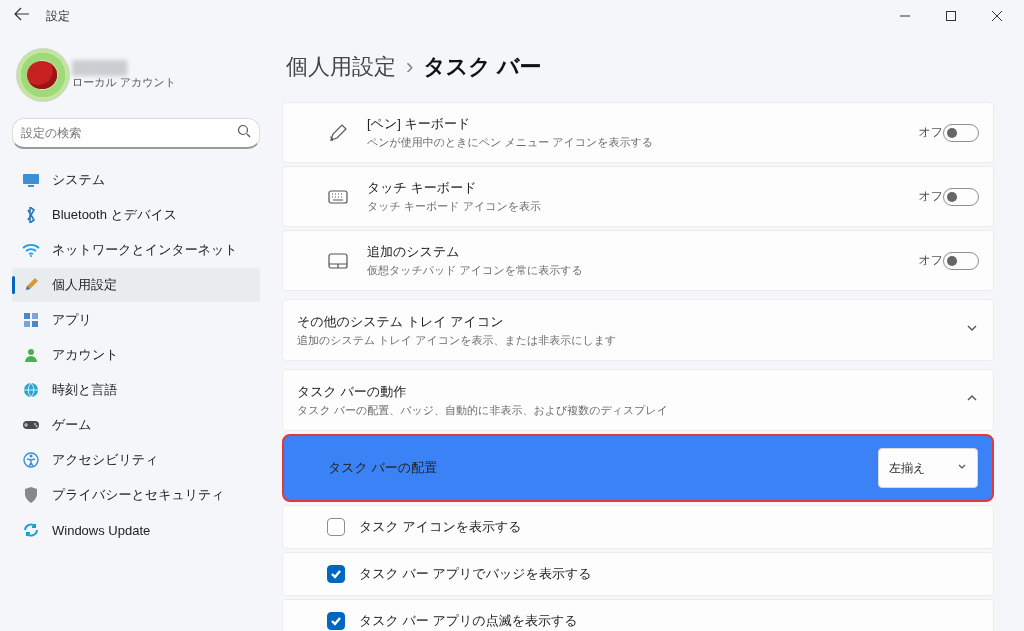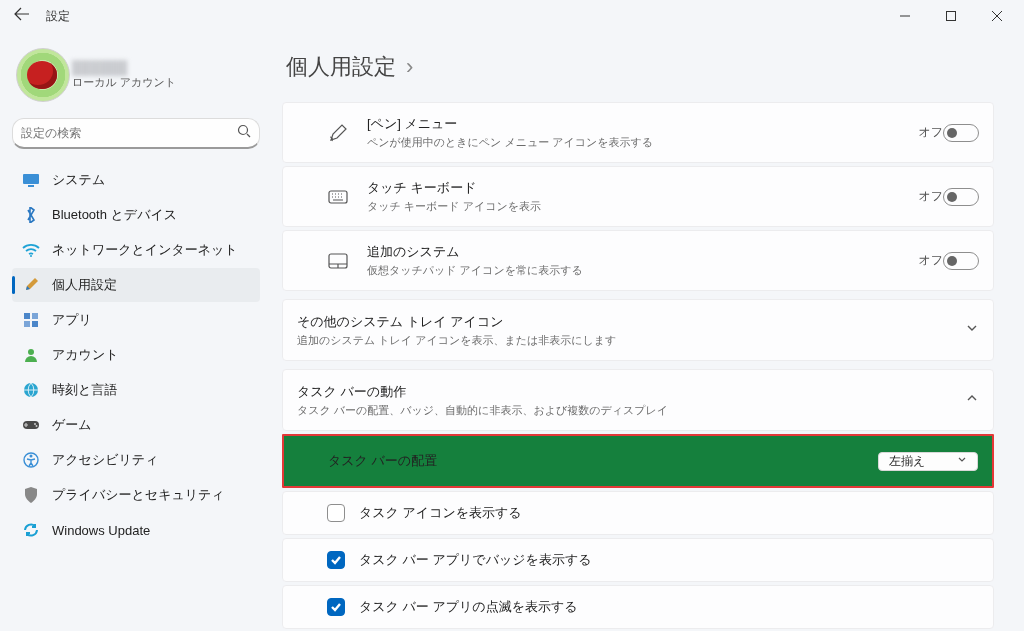--- a/index.html
+++ b/index.html
@@ -46,22 +46,22 @@
 .toggle-text{font-size:12px;color:#555}
 .toggle{width:36px;height:18px;border-radius:10px;background:#fdfdfe;border:1px solid #8e8e8e;position:relative;cursor:pointer}
 .toggle::after{content:'';position:absolute;width:10px;height:10px;border-radius:50%;background:#666;left:3px;top:3px}
 .chev{color:#555}
 .chkrow{display:flex;align-items:center;padding:10px 14px 10px 44px;min-height:44px;background:#fdfdfe;border:1px solid #ececee;border-radius:4px;margin-bottom:3px}
 .chkbox{width:18px;height:18px;border-radius:4px;border:1px solid #8e8e8e;margin-right:14px;display:flex;align-items:center;justify-content:center;background:#fff;cursor:pointer}
 .chkbox.checked{background:#0067c0;border-color:#0067c0}
 .chkbox.checked svg{display:block;stroke:#fff;stroke-width:2.4;fill:none}
 .chkbox svg{display:none;width:12px;height:12px}
 .chklabel{font-size:13px;color:#222}
-.highlight-row{border:2px solid #e43838;border-radius:1px;padding:12px 14px 12px 44px;min-height:54px;display:flex;align-items:center;background:#15803d;margin-bottom:3px}
-.dropdown{width:100px;height:19px;border:1px solid #d8d8d8;border-radius:4px;background:#fdfdfd;display:flex;align-items:center;justify-content:space-between;padding:0 10px;font-size:12px;cursor:pointer}
+.highlight-row{border:2px solid #e43838;border-radius:8px;padding:12px 14px 12px 44px;min-height:54px;display:flex;align-items:center;background:#3b82f6;margin-bottom:3px}
+.dropdown{width:100px;height:40px;border:1px solid #d8d8d8;border-radius:4px;background:#fdfdfd;display:flex;align-items:center;justify-content:space-between;padding:0 10px;font-size:12px;cursor:pointer}
 .main::-webkit-scrollbar{width:12px}
 .main::-webkit-scrollbar-thumb{background:#c2c5c9;border-radius:6px}
 .main::-webkit-scrollbar-track{background:transparent}
 </style>
 </head>
 <body>
 
 <div class="window">
   <div class="titlebar">
     <div class="titlebar-left">
@@ -217,32 +217,33 @@
             </span>
           <span>Windows Update</span>
         </div>
       </div>
     </div>
 
     <div class="main">
       <div class="breadcrumb">
         <span class="parent">個人用設定</span>
         <span class="sep">›</span>
+        <span class="current">タスク バー</span>
       </div>
 
       <div class="card">
         <div class="row sub">
           <span class="row-ico">
               <svg width="20" height="20" viewBox="0 0 20 20">
                 <path d="M3 17l2-6 9-9 4 4-9 9-6 2z" fill="none" stroke="#555" stroke-width="1.2"></path>
                 <path d="M2 14c2 0 3 2 2 4" fill="none" stroke="#555" stroke-width="1.2"></path>
               </svg>
             </span>
           <div class="row-labels">
-            <span class="row-title">[ペン] メニュー</span>
+            <span class="row-title">[ペン] キーボード</span>
             <span class="row-sub">ペンが使用中のときにペン メニュー アイコンを表示する</span>
           </div>
           <div class="row-ctrl">
             <span class="toggle-text">オフ</span>
             <span class="toggle"></span>
           </div>
         </div>
       </div>
 
       <div class="card">

